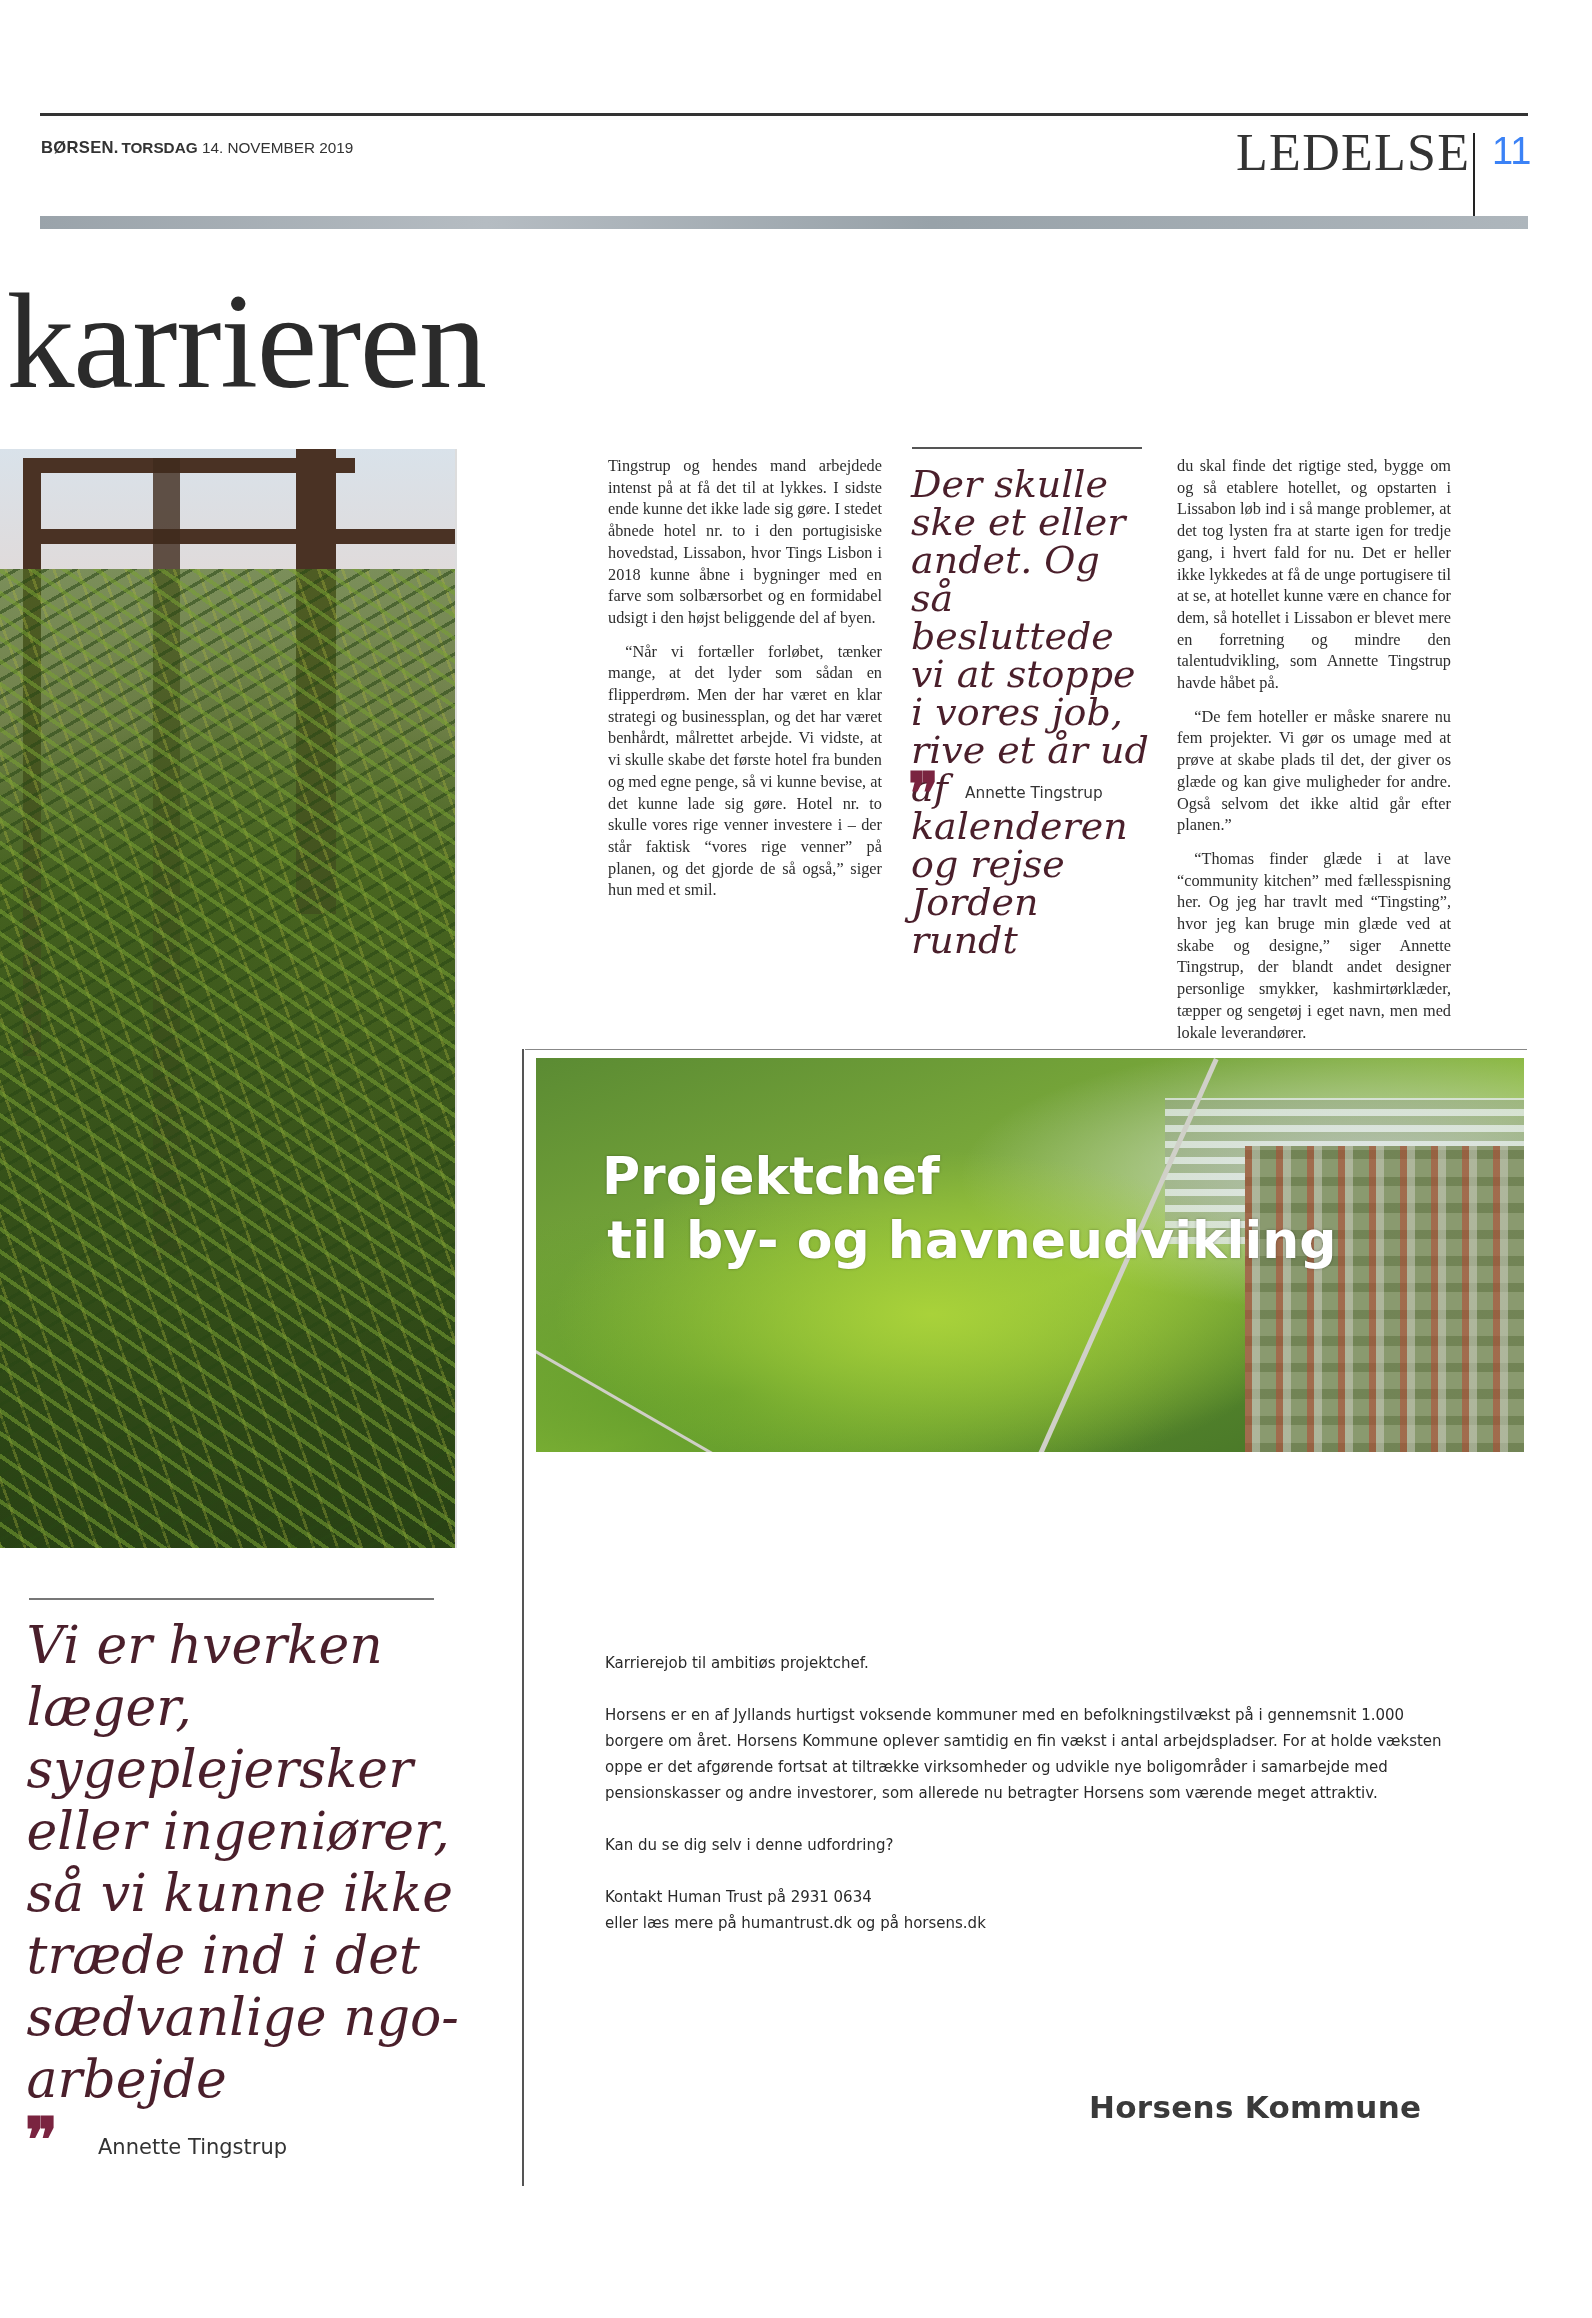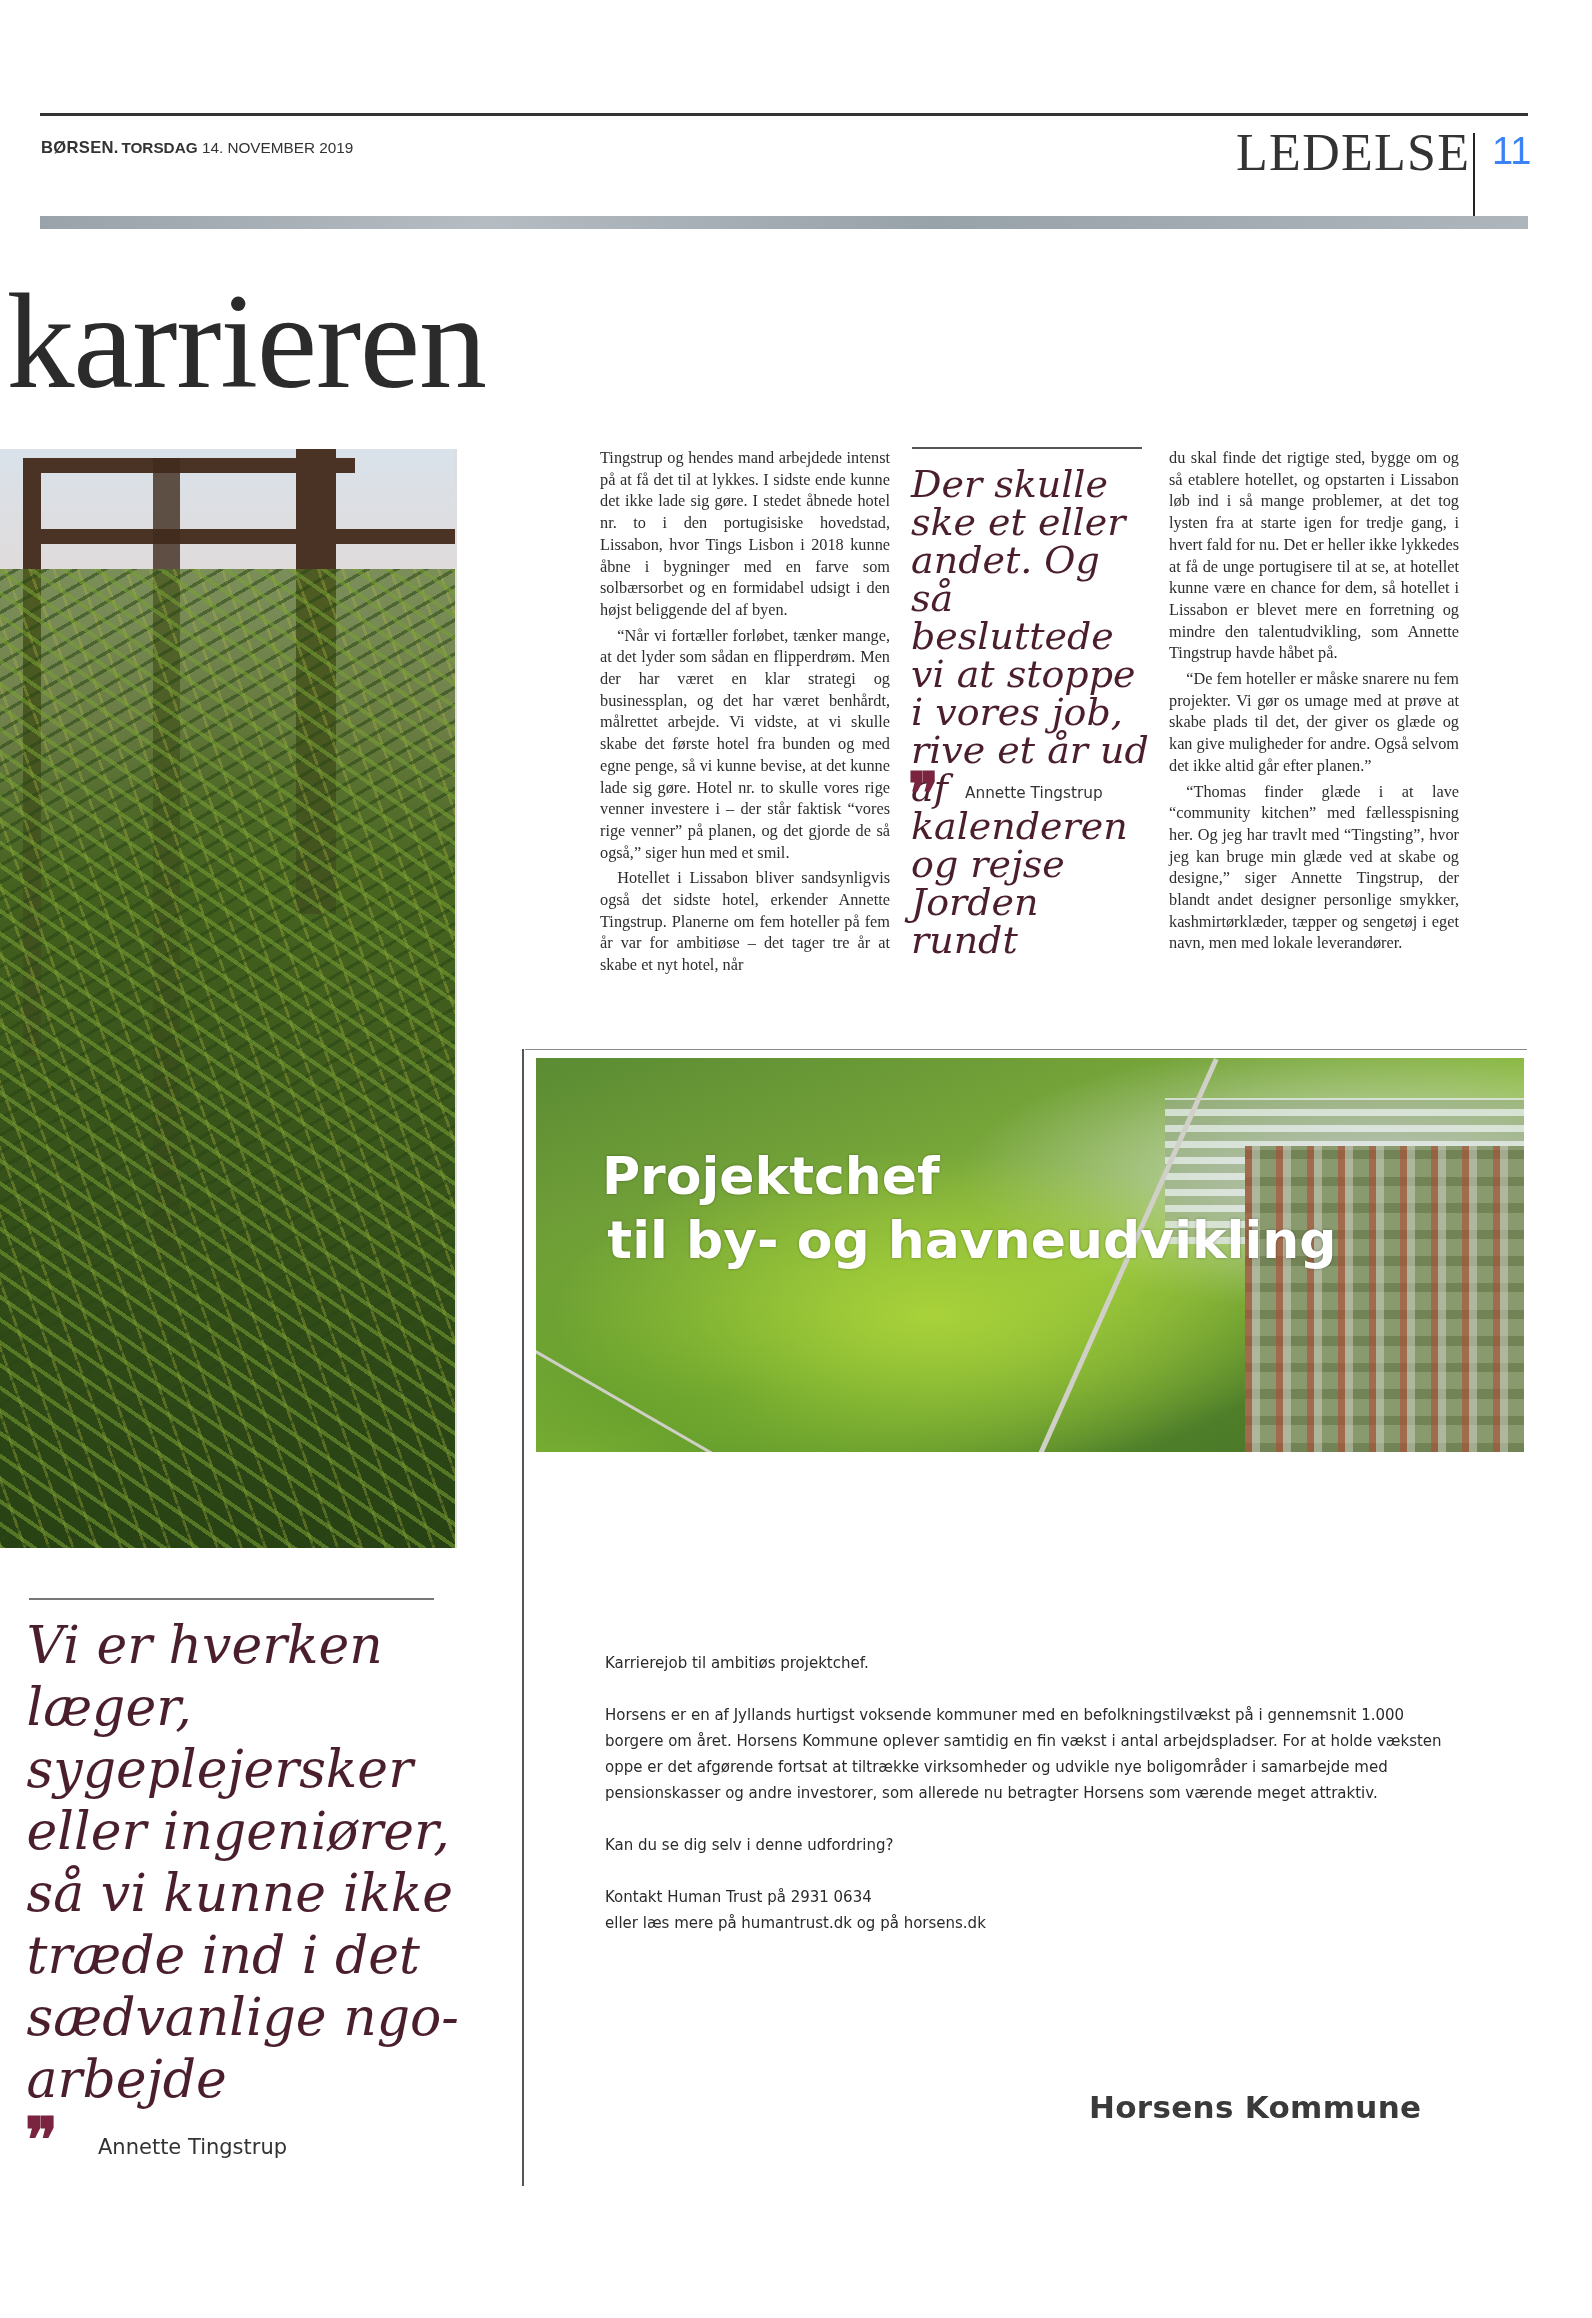--- a/index.html
+++ b/index.html
@@ -33,21 +33,21 @@
   .photo-left .post3 { position: absolute; left: 153px; top: 9.3px; width: 26.6px; height: 798px; background: #3f2a1d; opacity: .8; }
   .photo-left .foliage { position: absolute; left: 0; top: 120px; width: 455px; height: 980px;
     background:
       repeating-linear-gradient(35deg, rgba(120,160,50,.55) 0 4px, transparent 4px 18.6px),
       repeating-linear-gradient(-30deg, rgba(40,70,20,.55) 0 3.3px, transparent 3.3px 14.6px),
       repeating-linear-gradient(70deg, rgba(170,180,60,.35) 0 2.7px, transparent 2.7px 22.6px),
       linear-gradient(180deg, rgba(80,110,35,.7), rgba(40,65,20,.95)); }
 
   
   .body-col { font-family: "Liberation Serif", serif; font-size: 16.3px; line-height: 21.7px; color: #2d2d2d; text-align: justify; hyphens: manual; }
-  .body-col p { margin: 4px; }
+  .body-col p { margin: 12px; }
   .body-col p.indent { text-indent: 17.3px; }
   .col1 { left: 596px; top: 443px; width: 298px; }
   .col3 { left: 1165px; top: 443px; width: 298px; }
 
   
   .pq-rule-mid { left: 912px; top: 447px; width: 230px; height: 2px; background: #555; }
   .pullquote { font-family: "DejaVu Serif", serif; font-style: italic; color: #4a1f2b; }
   .pq-mid { left: 911px; top: 465px; width: 239px; font-size: 38px; line-height: 38px; }
   .quote-mark { font-family: "DejaVu Serif", serif; font-weight: bold; color: #7a2440; }
   .qm-mid { left: 908px; top: 764px; font-size: 57px; line-height: 1; }
@@ -105,21 +105,20 @@
   <div class="frame-mid"></div>
   <div class="post1"></div>
   <div class="post2"></div>
   <div class="post3"></div>
   <div class="foliage"></div>
 </div>
 
 <div class="abs body-col col1">
   <p>Tingstrup og hendes mand arbejdede intenst på at få det til at lykkes. I sidste ende kunne det ikke lade sig gøre. I stedet åbnede hotel nr. to i den portugisiske hovedstad, Lissabon, hvor Tings Lisbon i 2018 kunne åbne i bygninger med en farve som solbærsorbet og en formidabel udsigt i den højst beliggende del af byen.</p>
   <p class="indent">“Når vi fortæller forløbet, tænker mange, at det lyder som sådan en flipperdrøm. Men der har været en klar strategi og businessplan, og det har været benhårdt, målrettet arbejde. Vi vidste, at vi skulle skabe det første hotel fra bunden og med egne penge, så vi kunne bevise, at det kunne lade sig gøre. Hotel nr. to skulle vores rige venner investere i – der står faktisk “vores rige venner” på planen, og det gjorde de så også,” siger hun med et smil.</p>
-  <p class="indent">Hotellet i Lissabon bliver sandsynligvis også det sidste hotel, erkender Annette Tingstrup. Planerne om fem hoteller på fem år var for ambitiøse – det tager tre år at skabe et nyt hotel, når</p>
 </div>
 
 <div class="abs pq-rule-mid"></div>
 <div class="abs pullquote pq-mid">Der skulle ske et eller andet. Og så besluttede vi at stoppe i vores job, rive et år ud af kalenderen og rejse Jorden rundt</div>
 <div class="abs quote-mark qm-mid">❞</div>
 <div class="abs attr-mid">Annette Tingstrup</div>
 
 <div class="abs body-col col3">
   <p>du skal finde det rigtige sted, bygge om og så etablere hotellet, og opstarten i Lissabon løb ind i så mange problemer, at det tog lysten fra at starte igen for tredje gang, i hvert fald for nu. Det er heller ikke lykkedes at få de unge portugisere til at se, at hotellet kunne være en chance for dem, så hotellet i Lissabon er blevet mere en forretning og mindre den talentudvikling, som Annette Tingstrup havde håbet på.</p>
   <p class="indent">“De fem hoteller er måske snarere nu fem projekter. Vi gør os umage med at prøve at skabe plads til det, der giver os glæde og kan give muligheder for andre. Også selvom det ikke altid går efter planen.”</p>

